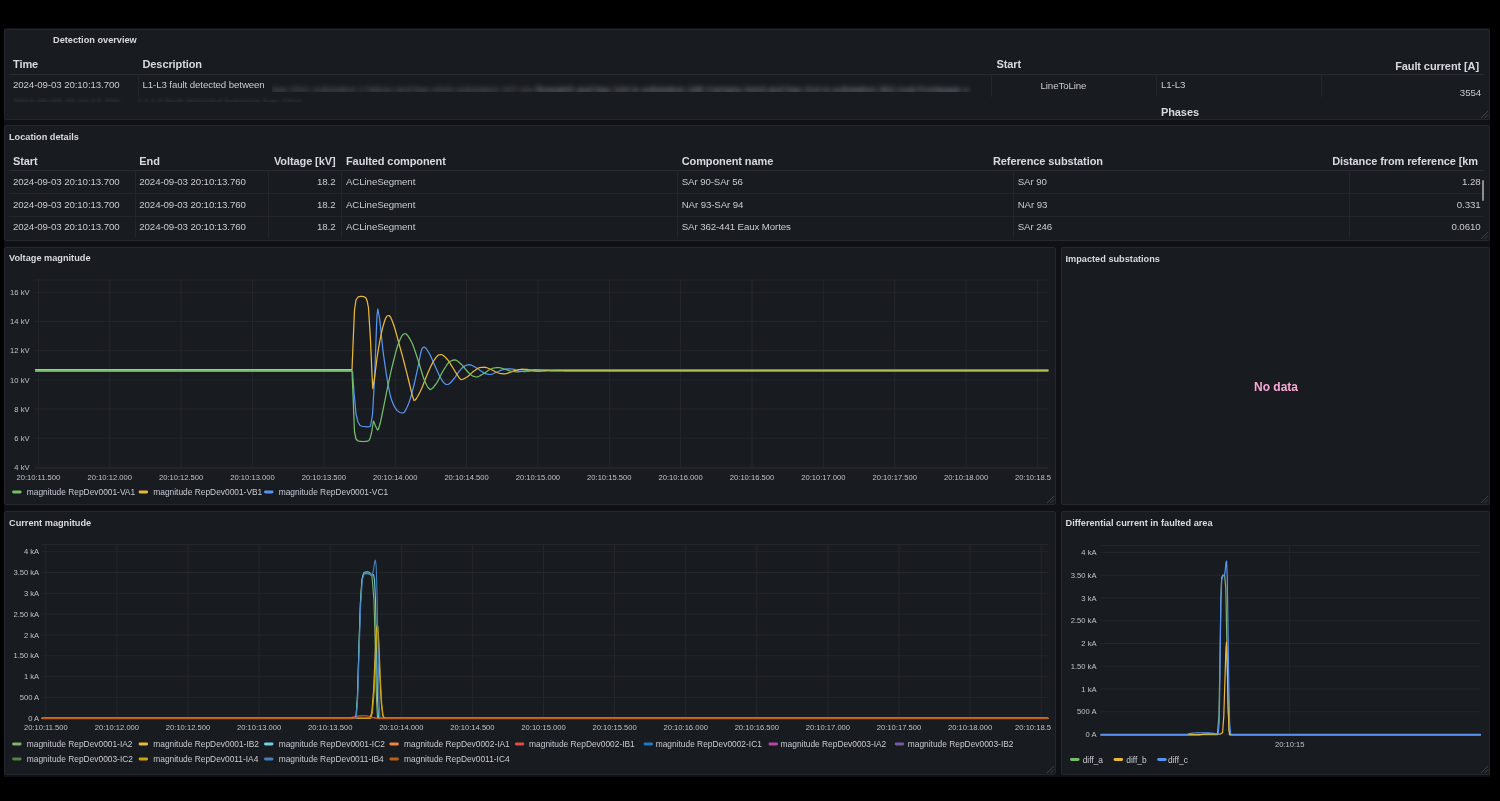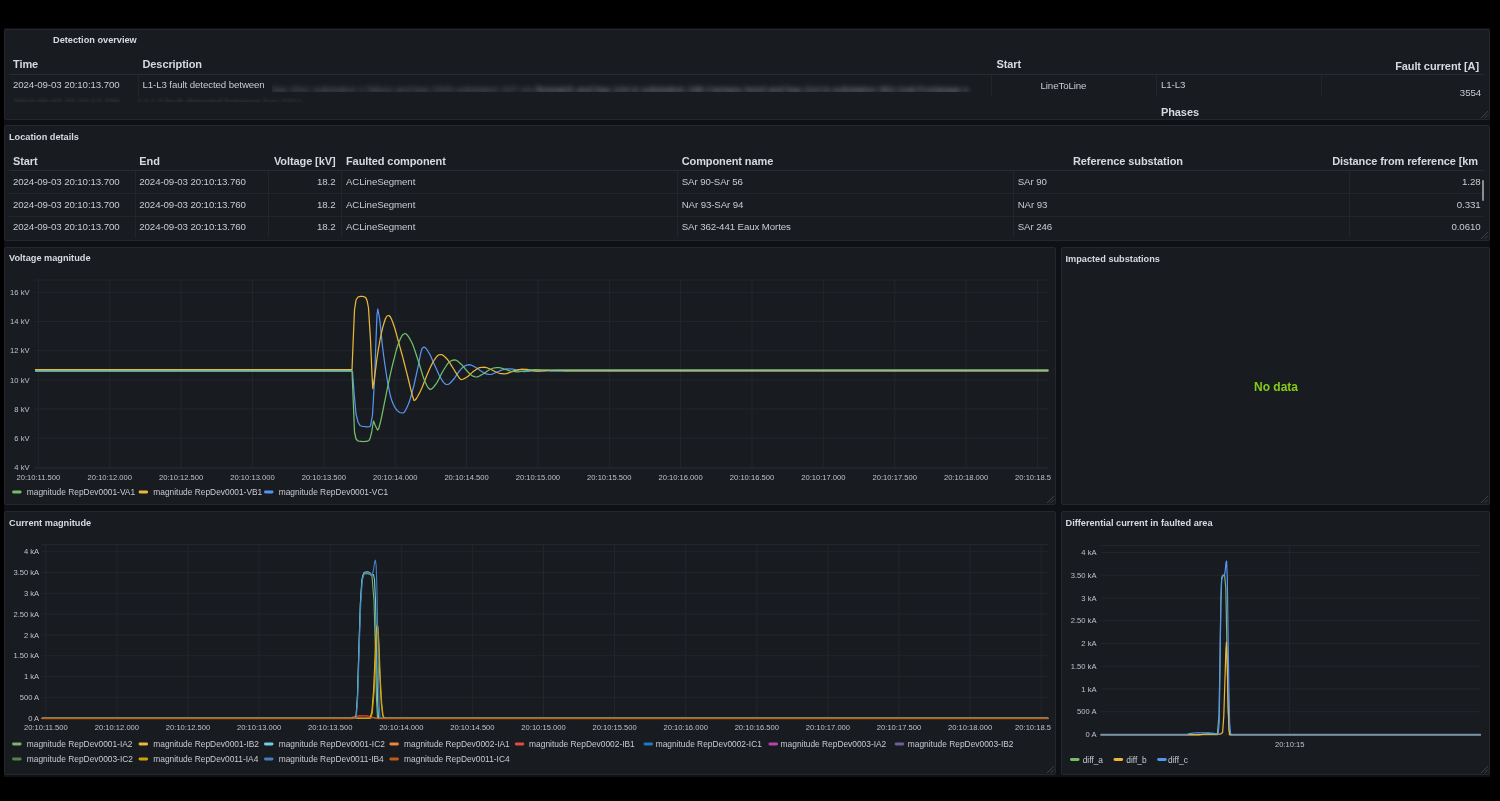--- a/index.html
+++ b/index.html
@@ -63,21 +63,21 @@
 <div class="td" style="left:996.5px;top:80px;line-height:12px;margin-left:44px;">LineToLine</div>
 <div class="td" style="left:1161px;top:79px;line-height:12px;">L1-L3</div>
 <div class="td" style="right:19px;top:79px;line-height:12px;margin-top:8px;">3554</div>
 <div class="abs" style="left:272px;top:78.5px;width:714px;height:13px;overflow:hidden;white-space:nowrap;"><span style="display:inline-block;font-size:9.5px;color:#73757f;filter:blur(2.4px);">bay 231c substation 1 failure and bay 231b substation 227 res</span><span style="display:inline-block;font-size:9.5px;color:#9fa1ab;filter:blur(2.4px);">&nbsp;firewatch and bay 124 in substation 198 Carrigny Nord and bay 214 in substation 362 Aval Frontpage s</span></div>
 <div class="abs" style="left:13px;top:91px;width:460px;height:11px;overflow:hidden;opacity:0.24;"><span style="display:inline-block;font-size:9.5px;color:#aeb0ba;filter:blur(1.8px);white-space:nowrap;">2024-09-03 20:10:13.700&nbsp;&nbsp;&nbsp;&nbsp;&nbsp;&nbsp;&nbsp;L1-L3 fault detected between bay 231c</span></div>
 <div class="th" style="left:13px;top:154.5px;line-height:12px;">Start</div>
 <div class="th" style="left:139.3px;top:154.5px;line-height:12px;">End</div>
 <div class="th" style="right:1164.5px;top:154.5px;line-height:12px;">Voltage [kV]</div>
 <div class="th" style="left:346px;top:154.5px;line-height:12px;">Faulted component</div>
 <div class="th" style="left:681.7px;top:154.5px;line-height:12px;">Component name</div>
-<div class="th" style="left:1073px;top:154.5px;line-height:12px;">Reference substation</div>
+<div class="th" style="left:993px;top:154.5px;line-height:12px;">Reference substation</div>
 <div class="th" style="right:22px;top:154.5px;line-height:12px;">Distance from reference [km</div>
 <div class="hline" style="left:9px;top:169.8px;width:1475.4px;"></div>
 <div class="vline" style="left:134.6px;top:170px;height:68px;"></div>
 <div class="vline" style="left:268px;top:170px;height:68px;"></div>
 <div class="vline" style="left:340.7px;top:170px;height:68px;"></div>
 <div class="vline" style="left:677.3px;top:170px;height:68px;"></div>
 <div class="vline" style="left:1013.3px;top:170px;height:68px;"></div>
 <div class="vline" style="left:1348.7px;top:170px;height:68px;"></div>
 <div class="td" style="left:13px;top:175.9px;line-height:12px;">2024-09-03 20:10:13.700</div>
 <div class="td" style="left:139.3px;top:175.9px;line-height:12px;">2024-09-03 20:10:13.760</div>
@@ -235,21 +235,21 @@
     <text x="907.8" y="747.3" font-size="8.4" fill="#c9cad3">magnitude RepDev0003-IB2</text>
     <rect x="12.1" y="757.6" width="9.5" height="2.8" rx="1.4" fill="#508642"></rect>
     <text x="26.8" y="762.3" font-size="8.4" fill="#c9cad3">magnitude RepDev0003-IC2</text>
     <rect x="138.6" y="757.6" width="9.5" height="2.8" rx="1.4" fill="#CCA300"></rect>
     <text x="153.3" y="762.3" font-size="8.4" fill="#c9cad3">magnitude RepDev0011-IA4</text>
     <rect x="264.0" y="757.6" width="9.5" height="2.8" rx="1.4" fill="#447EBC"></rect>
     <text x="278.7" y="762.3" font-size="8.4" fill="#c9cad3">magnitude RepDev0011-IB4</text>
     <rect x="389.4" y="757.6" width="9.5" height="2.8" rx="1.4" fill="#C15C17"></rect>
     <text x="404.1" y="762.3" font-size="8.4" fill="#c9cad3">magnitude RepDev0011-IC4</text>
   </svg>
-<div class="abs" style="left:1245px;top:379.5px;width:62px;text-align:center;font-size:12px;font-weight:700;color:#84cc16;">No data</div>
+<div class="abs" style="left:1245px;top:379.5px;width:62px;text-align:center;font-size:12px;font-weight:700;color:#f9a8d4;">No data</div>
 <svg class="abs" style="left:0;top:0" width="1500" height="801">
     <line x1="1101.0" y1="552.5" x2="1480.4" y2="552.5" stroke="#24262c" stroke-width="1"></line>
     <text x="1096.5" y="555.1" font-size="7.6" fill="#c0c1cb" text-anchor="end">4 kA</text>
     <line x1="1101.0" y1="575.25" x2="1480.4" y2="575.25" stroke="#24262c" stroke-width="1"></line>
     <text x="1096.5" y="577.85" font-size="7.6" fill="#c0c1cb" text-anchor="end">3.50 kA</text>
     <line x1="1101.0" y1="598.0" x2="1480.4" y2="598.0" stroke="#24262c" stroke-width="1"></line>
     <text x="1096.5" y="600.6" font-size="7.6" fill="#c0c1cb" text-anchor="end">3 kA</text>
     <line x1="1101.0" y1="620.75" x2="1480.4" y2="620.75" stroke="#24262c" stroke-width="1"></line>
     <text x="1096.5" y="623.35" font-size="7.6" fill="#c0c1cb" text-anchor="end">2.50 kA</text>
     <line x1="1101.0" y1="643.5" x2="1480.4" y2="643.5" stroke="#24262c" stroke-width="1"></line>

